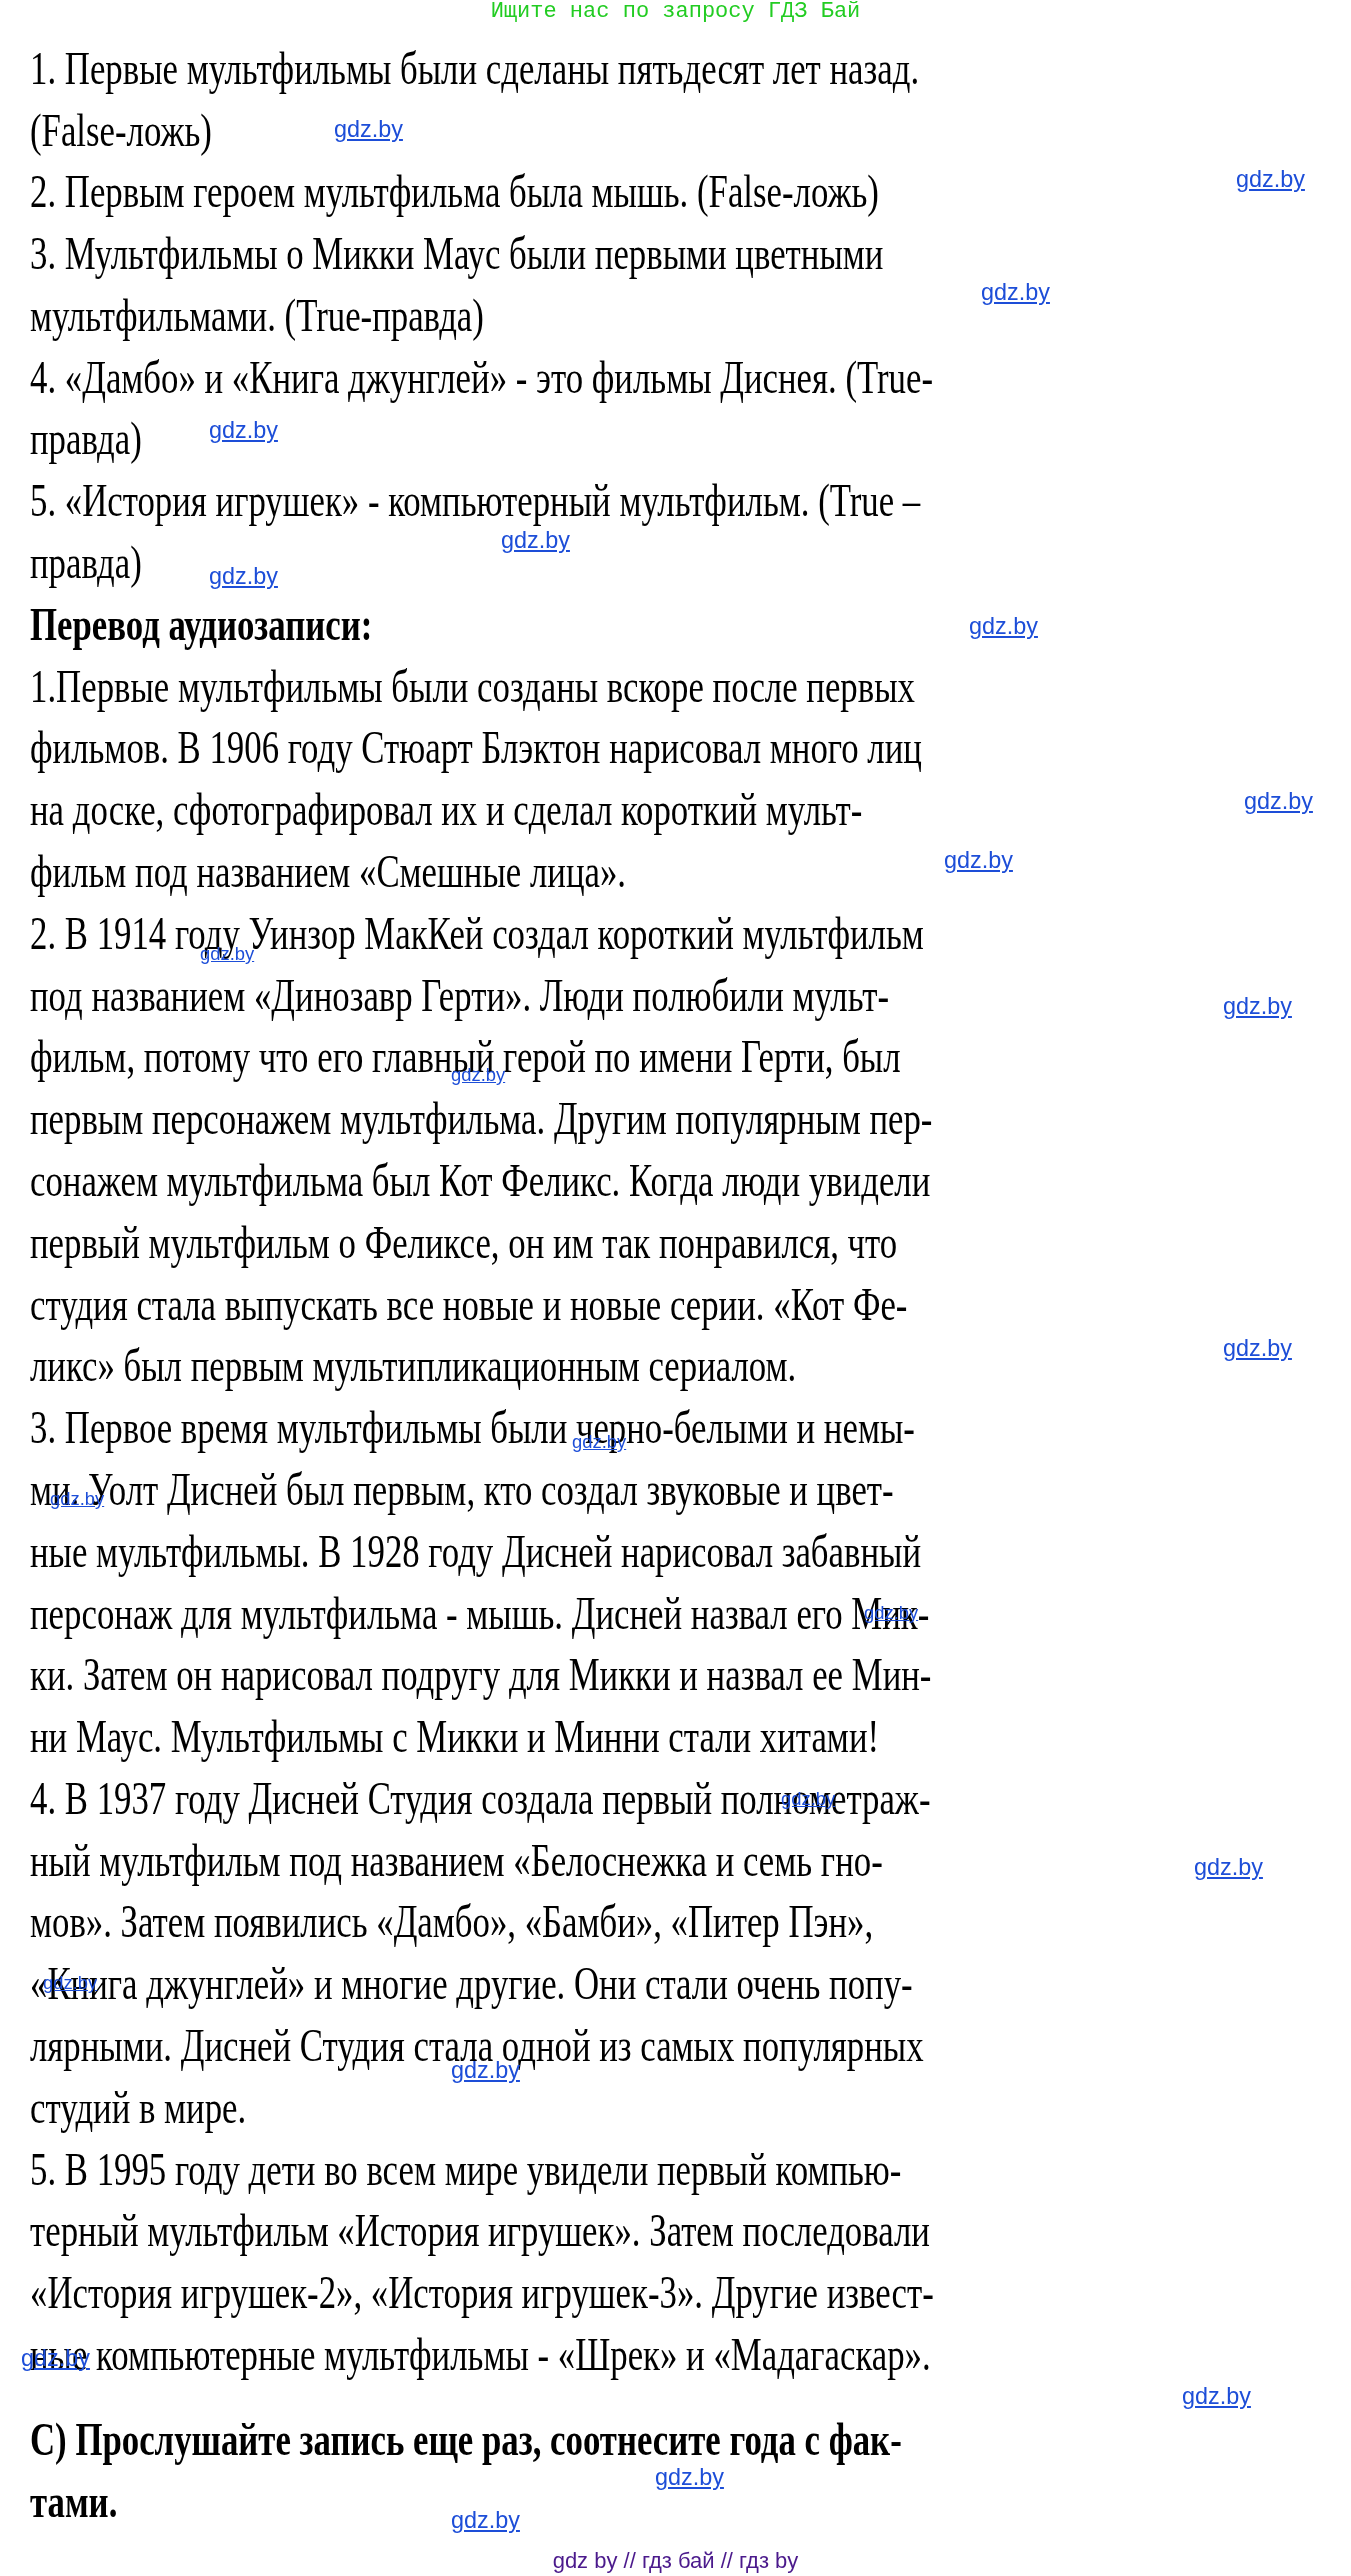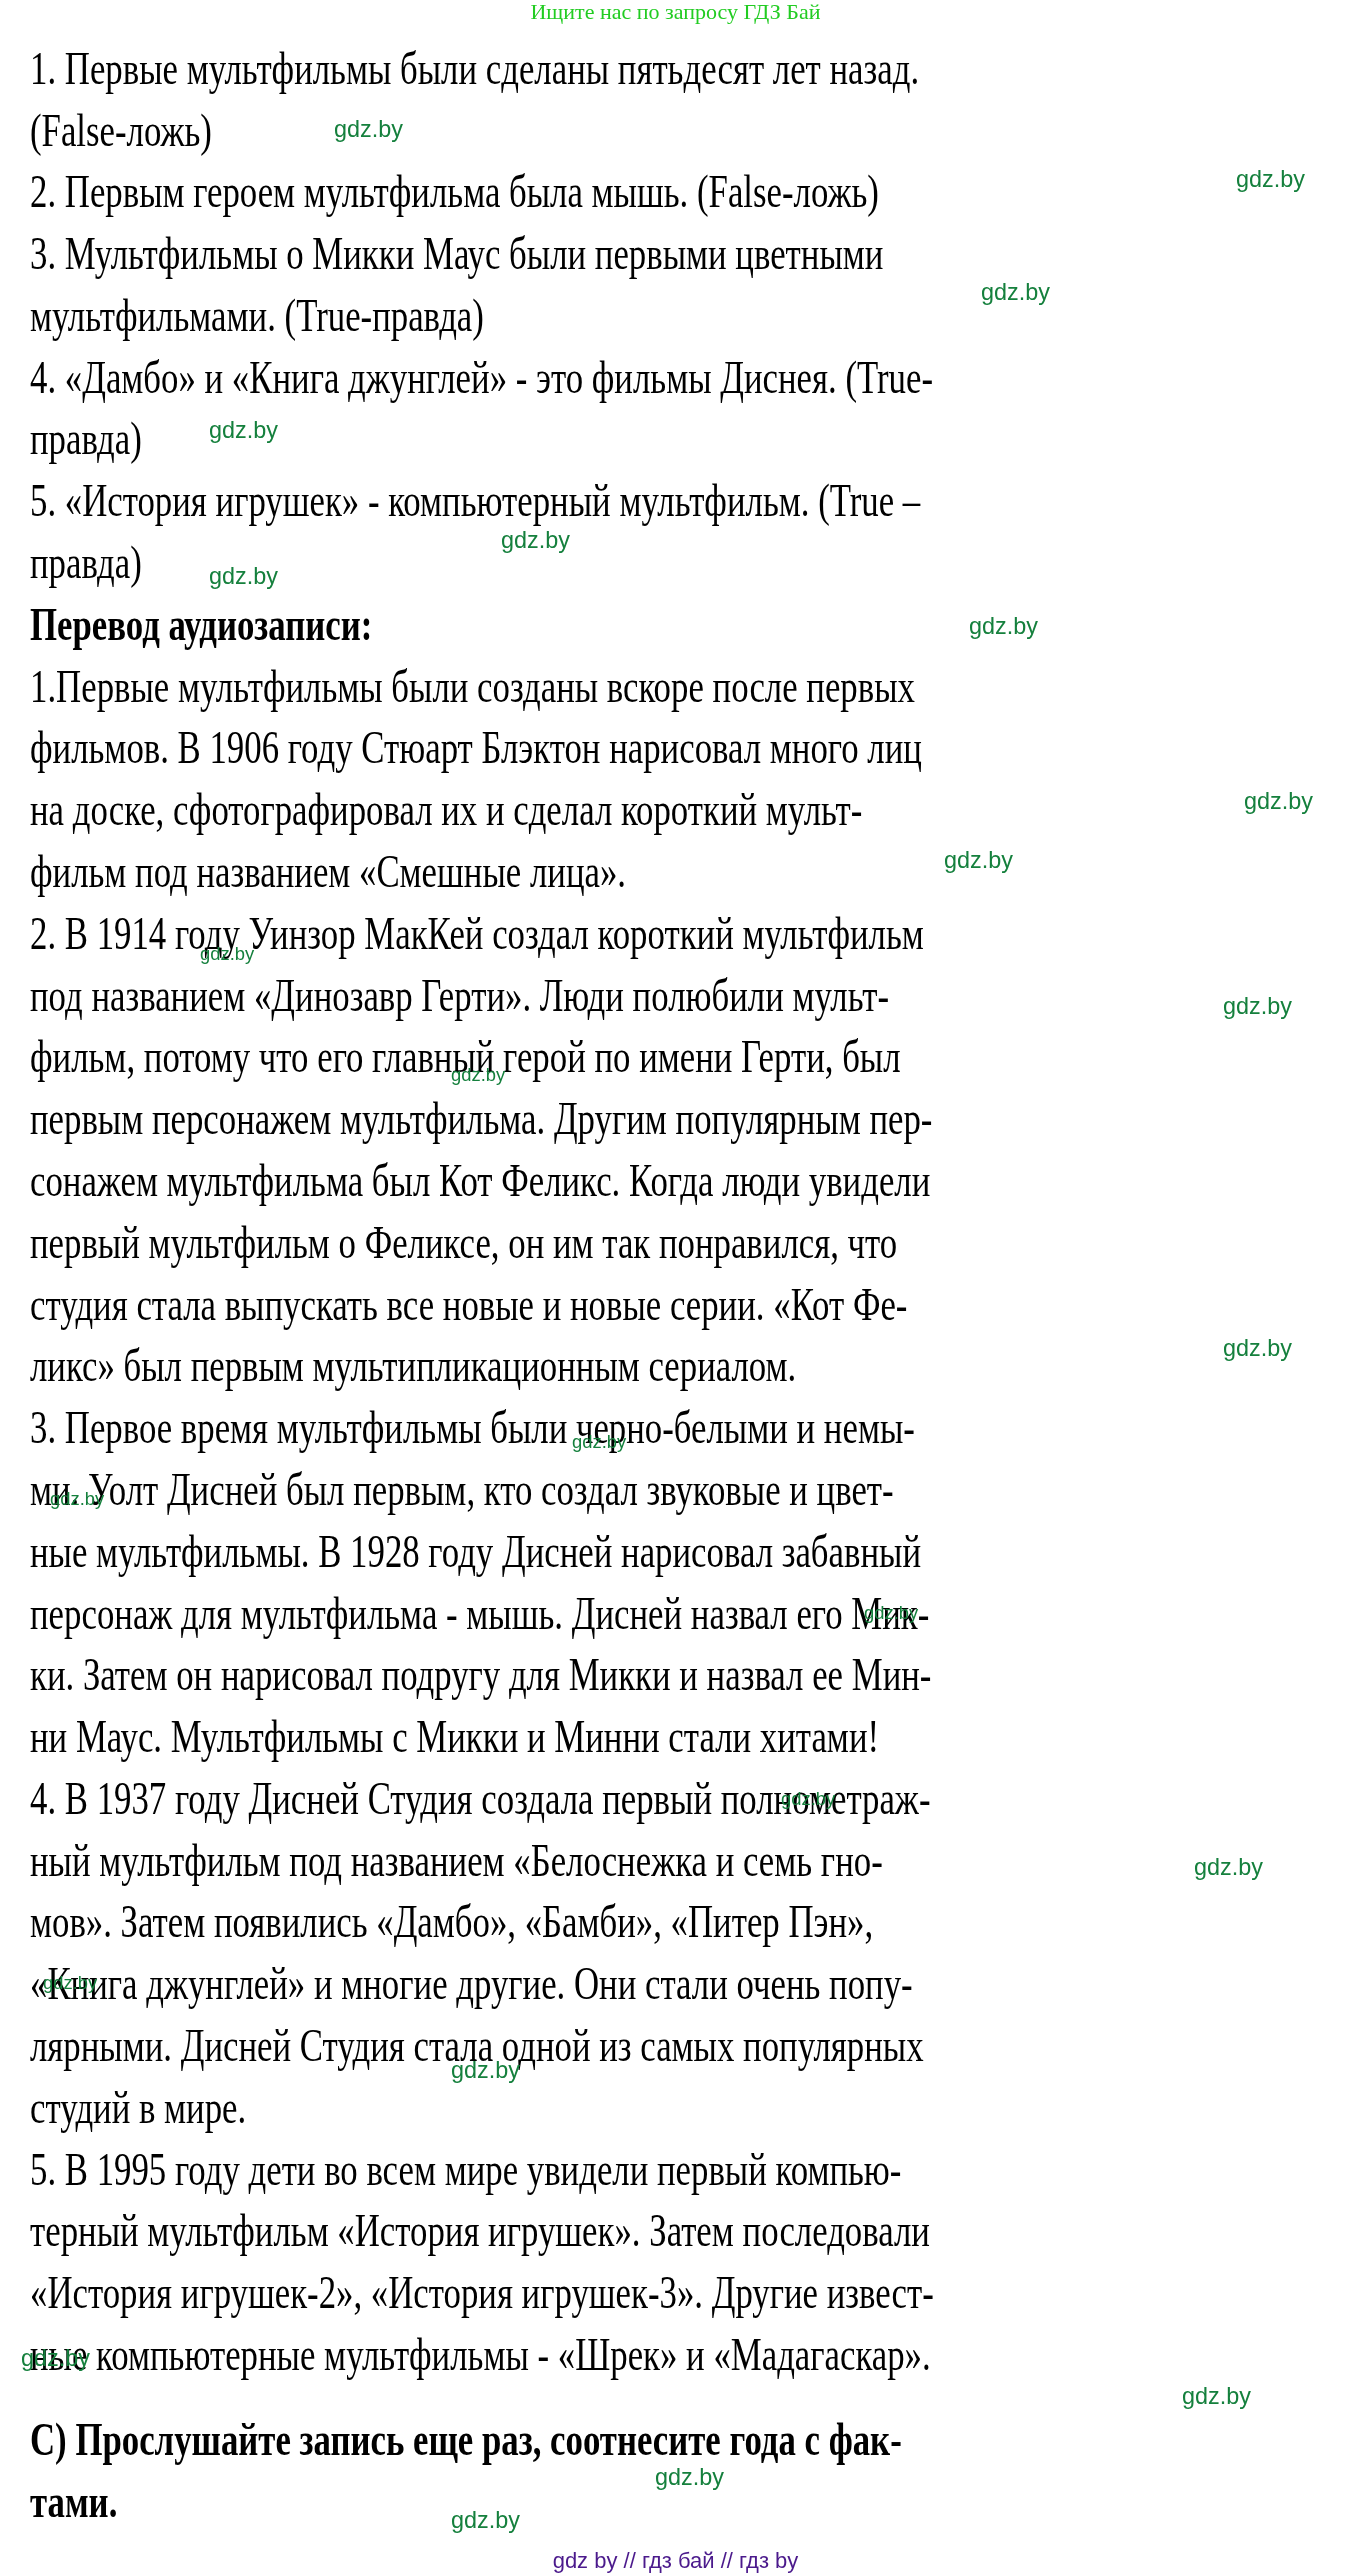--- a/index.html
+++ b/index.html
@@ -1,31 +1,32 @@
 <!DOCTYPE html>
 <html style="font-size:13.4px"><head>
 <meta charset="utf-8">
 <style>
   html, body { margin: 0; padding: 0; background: #ffffff; }
   body { width: 1351px; height: 2576px; position: relative; overflow: hidden; }
   .banner {
     position: absolute; top: 0; left: 0; width: 1351px; height: 23.4px;
-    text-align: center; font-family: Liberation Serif, serif;
+    text-align: center; font-family: Liberation Mono, monospace;
     font-size: 22px; line-height: 23.4px; color: #22cc22;
   }
   .line {
     position: absolute; left: 30px; white-space: nowrap;
     font-family: "Liberation Serif", serif; font-size: 47px; line-height: 53px;
     color: #000000; transform-origin: left top;
   }
   .line.bold { font-weight: bold; }
   .wm {
     position: absolute; white-space: nowrap;
     font-family: "Liberation Sans", sans-serif; font-size: 23.4px; line-height: 25px;
-    color: #15803d;
+    color: #1d4ed8;
+    text-decoration: underline;
   }
   .wm.small { font-size: 18.4px; line-height: 20px; }
   .footer {
     position: absolute; bottom: 0; left: 0; width: 1351px; height: 30px;
     text-align: center; font-family: "Liberation Sans", sans-serif;
     font-size: 22px; line-height: 30px; color: #4b1a8c;
   }
 </style>
 </head>
 <body>

